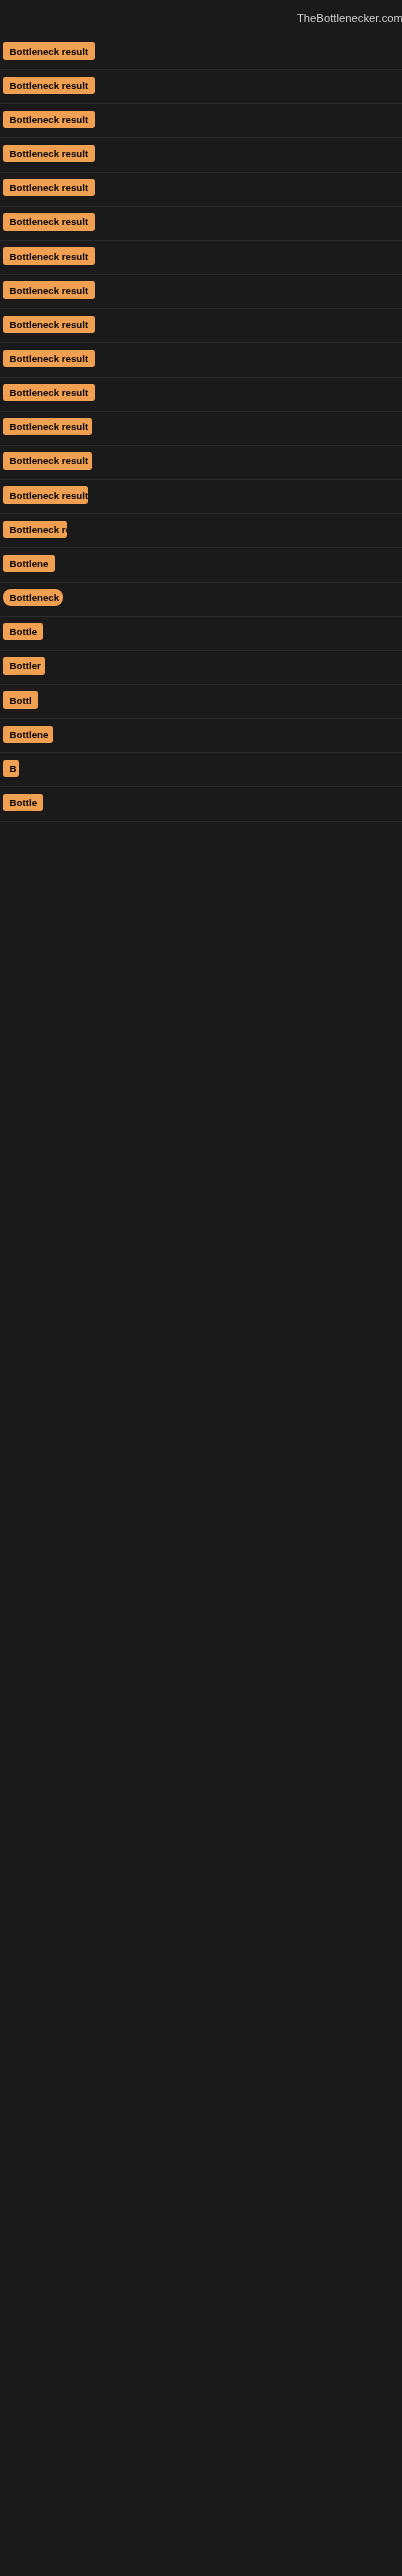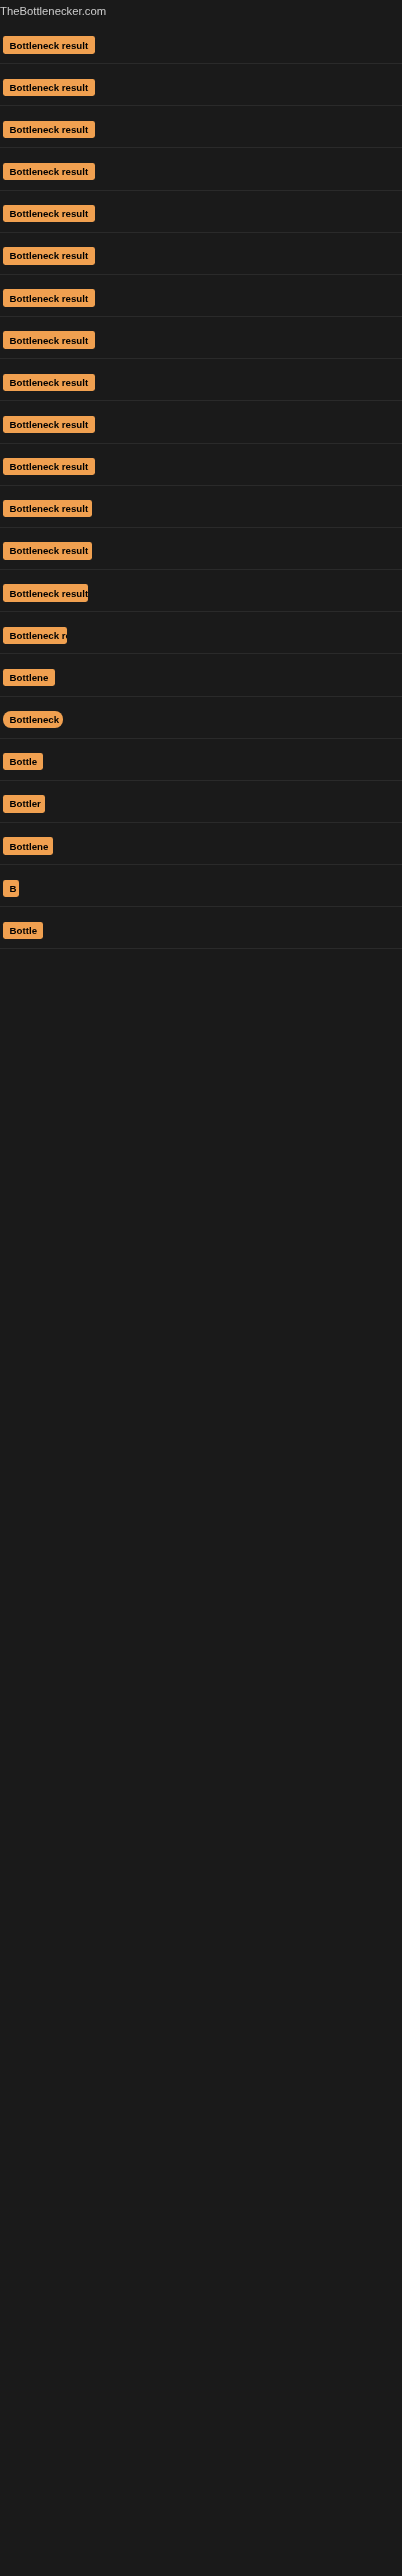--- a/index.html
+++ b/index.html
@@ -10,38 +10,37 @@
 
     body {
       width: 403px;
       min-height: 2576px;
       background-color: #1a1a1a;
       font-family: Arial, sans-serif;
       position: relative;
     }
 
     .site-title {
-      text-align: left;
+      text-align: right;
       color: #cccccc;
       font-size: 11.3px;
-      padding: 5px 0;
+      padding: 12px 0;
       background-color: #1a1a1a;
     }
 
     .bottleneck-badge {
       display: inline-block;
       background-color: #f0a050;
       color: #000;
       font-size: 9.7px;
       font-weight: bold;
       padding: 3.2px 6.4px;
       border-radius: 2.4px;
       white-space: nowrap;
       overflow: hidden;
-      margin-top: 8px;
     }
 
     .result-row {
       padding: 6.4px 3.2px;
       border-bottom: 0.8px solid #2a2a2a;
     }
   </style>
 </head>
 <body>
 
@@ -62,17 +61,18 @@
     <div class="result-row"><span class="bottleneck-badge" style="max-width: 97px;">Bottleneck result</span></div>
     <div class="result-row"><span class="bottleneck-badge" style="max-width: 97px;">Bottleneck result</span></div>
     <div class="result-row"><span class="bottleneck-badge" style="max-width: 89px;">Bottleneck result</span></div>
     <div class="result-row"><span class="bottleneck-badge" style="max-width: 89px;">Bottleneck result</span></div>
     <div class="result-row"><span class="bottleneck-badge" style="max-width: 85px;">Bottleneck result</span></div>
     <div class="result-row"><span class="bottleneck-badge" style="max-width: 64px;">Bottleneck re</span></div>
     <div class="result-row"><span class="bottleneck-badge" style="max-width: 52px;">Bottlene</span></div>
     <div class="result-row"><span class="bottleneck-badge" style="max-width: 60px; border-radius: 8px;">Bottleneck</span></div>
     <div class="result-row"><span class="bottleneck-badge" style="max-width: 44px;">Bottle</span></div>
     <div class="result-row"><span class="bottleneck-badge" style="max-width: 42px;">Bottler</span></div>
+    <div class="result-row"><span class="bottleneck-badge" style="max-width: 36px;">Bottl</span></div>
     <div class="result-row"><span class="bottleneck-badge" style="max-width: 50px;">Bottlene</span></div>
     <div class="result-row"><span class="bottleneck-badge" style="max-width: 16px;">B</span></div>
     <div class="result-row"><span class="bottleneck-badge" style="max-width: 40px;">Bottle</span></div>
   </div>
 
 
 </body></html>

